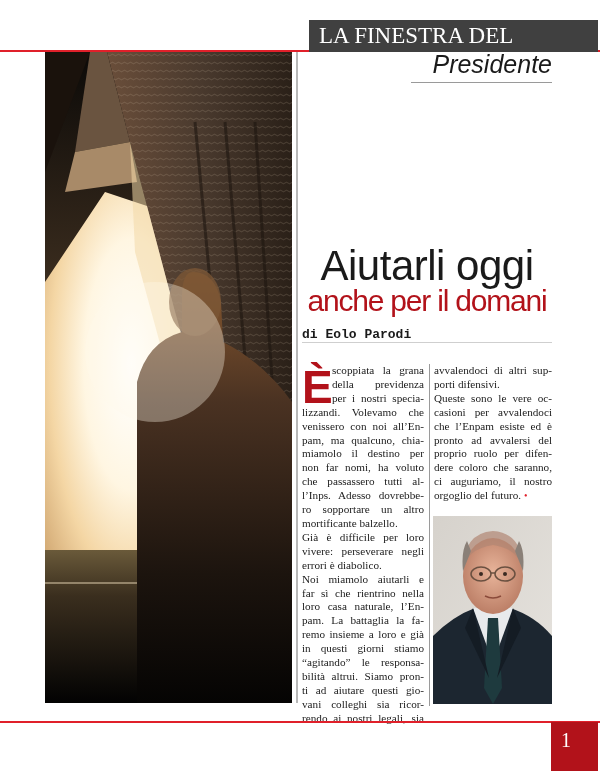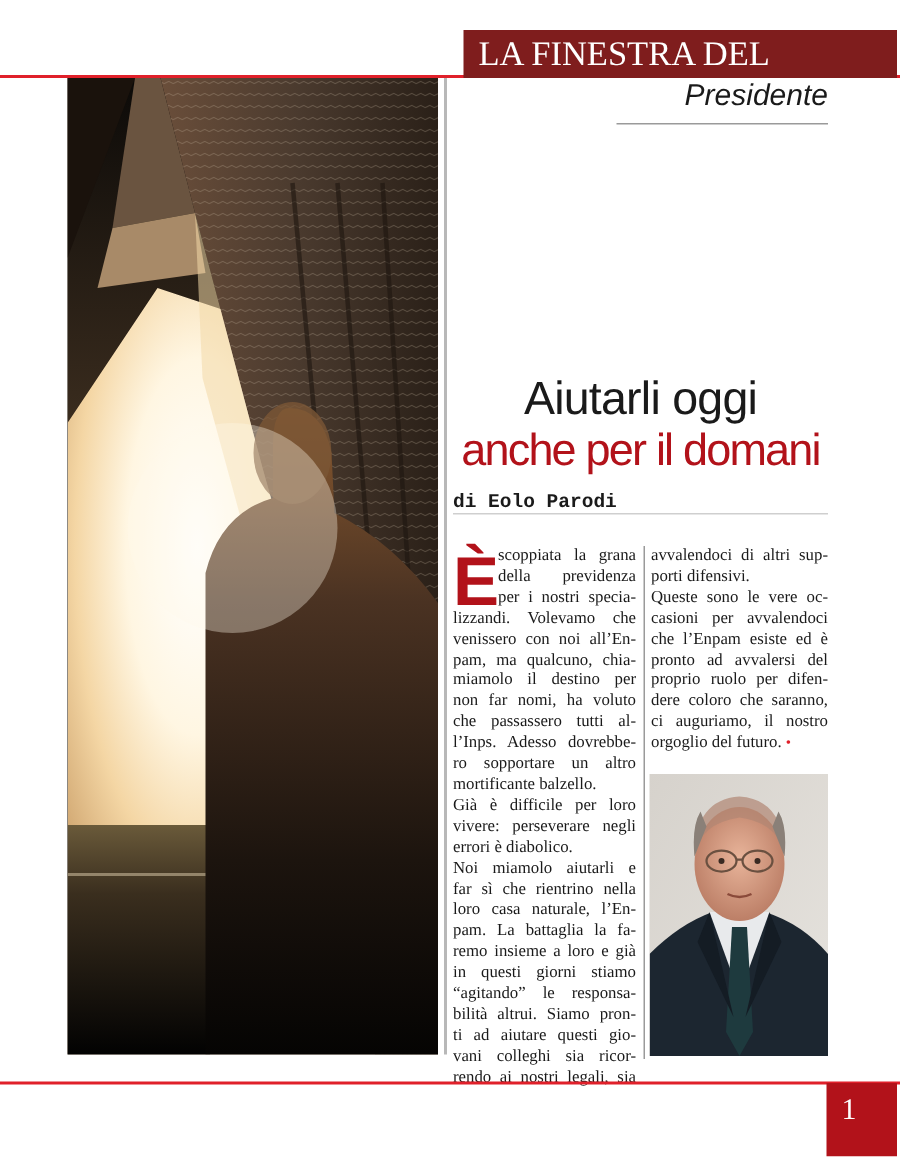--- a/index.html
+++ b/index.html
@@ -1,29 +1,29 @@
 <!DOCTYPE html>
 <html><head>
   <meta charset="utf-8">
   <style>
     * { margin: 0; padding: 0; box-sizing: border-box; }
     html, body { width: 600px; height: 771px; background: #ffffff; overflow: hidden; }
     body { position: relative; font-family: "Liberation Serif", serif; color: #1a1a1a; }
 
     .top-rule { position: absolute; left: 0; top: 50px; width: 600px; height: 2px; background: #e0202a; }
-    .banner { position: absolute; left: 309px; top: 20px; width: 289px; height: 32px; background: #7f1d1d; }
+    .banner { position: absolute; left: 309px; top: 20px; width: 289px; height: 32px; background: #404040; }
     .banner-text { position: absolute; left: 10px; top: 3px; font-family: "Liberation Serif", serif; font-size: 23px; color: #ffffff; letter-spacing: 0px; white-space: nowrap; line-height: 26px; }
-    .section-sub { position: absolute; left: 411px; top: 49px; width: 141px; text-align: right; font-family: "Liberation Sans", sans-serif; font-style: italic; font-size: 20px; color: #1a1a1a; line-height: 30px; white-space: nowrap; }
+    .section-sub { position: absolute; left: 411px; top: 49px; width: 141px; text-align: right; font-family: "Liberation Sans", sans-serif; font-style: italic; font-size: 25px; color: #1a1a1a; line-height: 30px; white-space: nowrap; }
     .sub-rule { position: absolute; left: 411px; top: 82px; width: 141px; height: 1px; background: #9a9a9a; }
 
     .hero-photo { position: absolute; left: 45px; top: 52px; width: 247px; height: 651px; overflow: hidden; background: #000; }
     .hero-photo svg { display: block; }
     .vrule { position: absolute; left: 296px; top: 52px; width: 2px; height: 651px; background: #b8b8b8; }
 
-    .headline-1 { position: absolute; left: 302px; top: 248px; width: 250px; text-align: center; font-family: "Liberation Sans", sans-serif; font-size: 31px; color: #1a1a1a; line-height: 36px; white-space: nowrap; letter-spacing: -0.5px; }
+    .headline-1 { position: absolute; left: 302px; top: 248px; width: 250px; text-align: center; font-family: "Liberation Sans", sans-serif; font-size: 42px; color: #1a1a1a; line-height: 36px; white-space: nowrap; letter-spacing: -0.5px; }
     .headline-2 { position: absolute; left: 302px; top: 283px; width: 250px; text-align: center; font-family: "Liberation Sans", sans-serif; font-size: 30px; color: #b2121a; line-height: 36px; white-space: nowrap; letter-spacing: -1.2px; }
     .byline { position: absolute; left: 302px; top: 329px; width: 250px; text-align: left; font-family: Liberation Mono, monospace; font-weight: bold; font-size: 13px; color: #1a1a1a; line-height: 11px; }
     .byline-rule { position: absolute; left: 302px; top: 342px; width: 250px; height: 1px; background: #cfcfcf; }
 
     .col { position: absolute; top: 364px; font-family: Liberation Serif, serif; font-size: 11.2px; line-height: 13.9px; color: #1a1a1a; }
     .col1 { left: 302px; width: 122px; }
     .col2 { left: 434px; width: 118px; }
     .col-divider { position: absolute; left: 429px; top: 364px; width: 1px; height: 342px; background: #9a9a9a; }
     .line { display: block; white-space: nowrap; text-align: justify; text-align-last: justify; }
     .line.last { text-align-last: left; }

